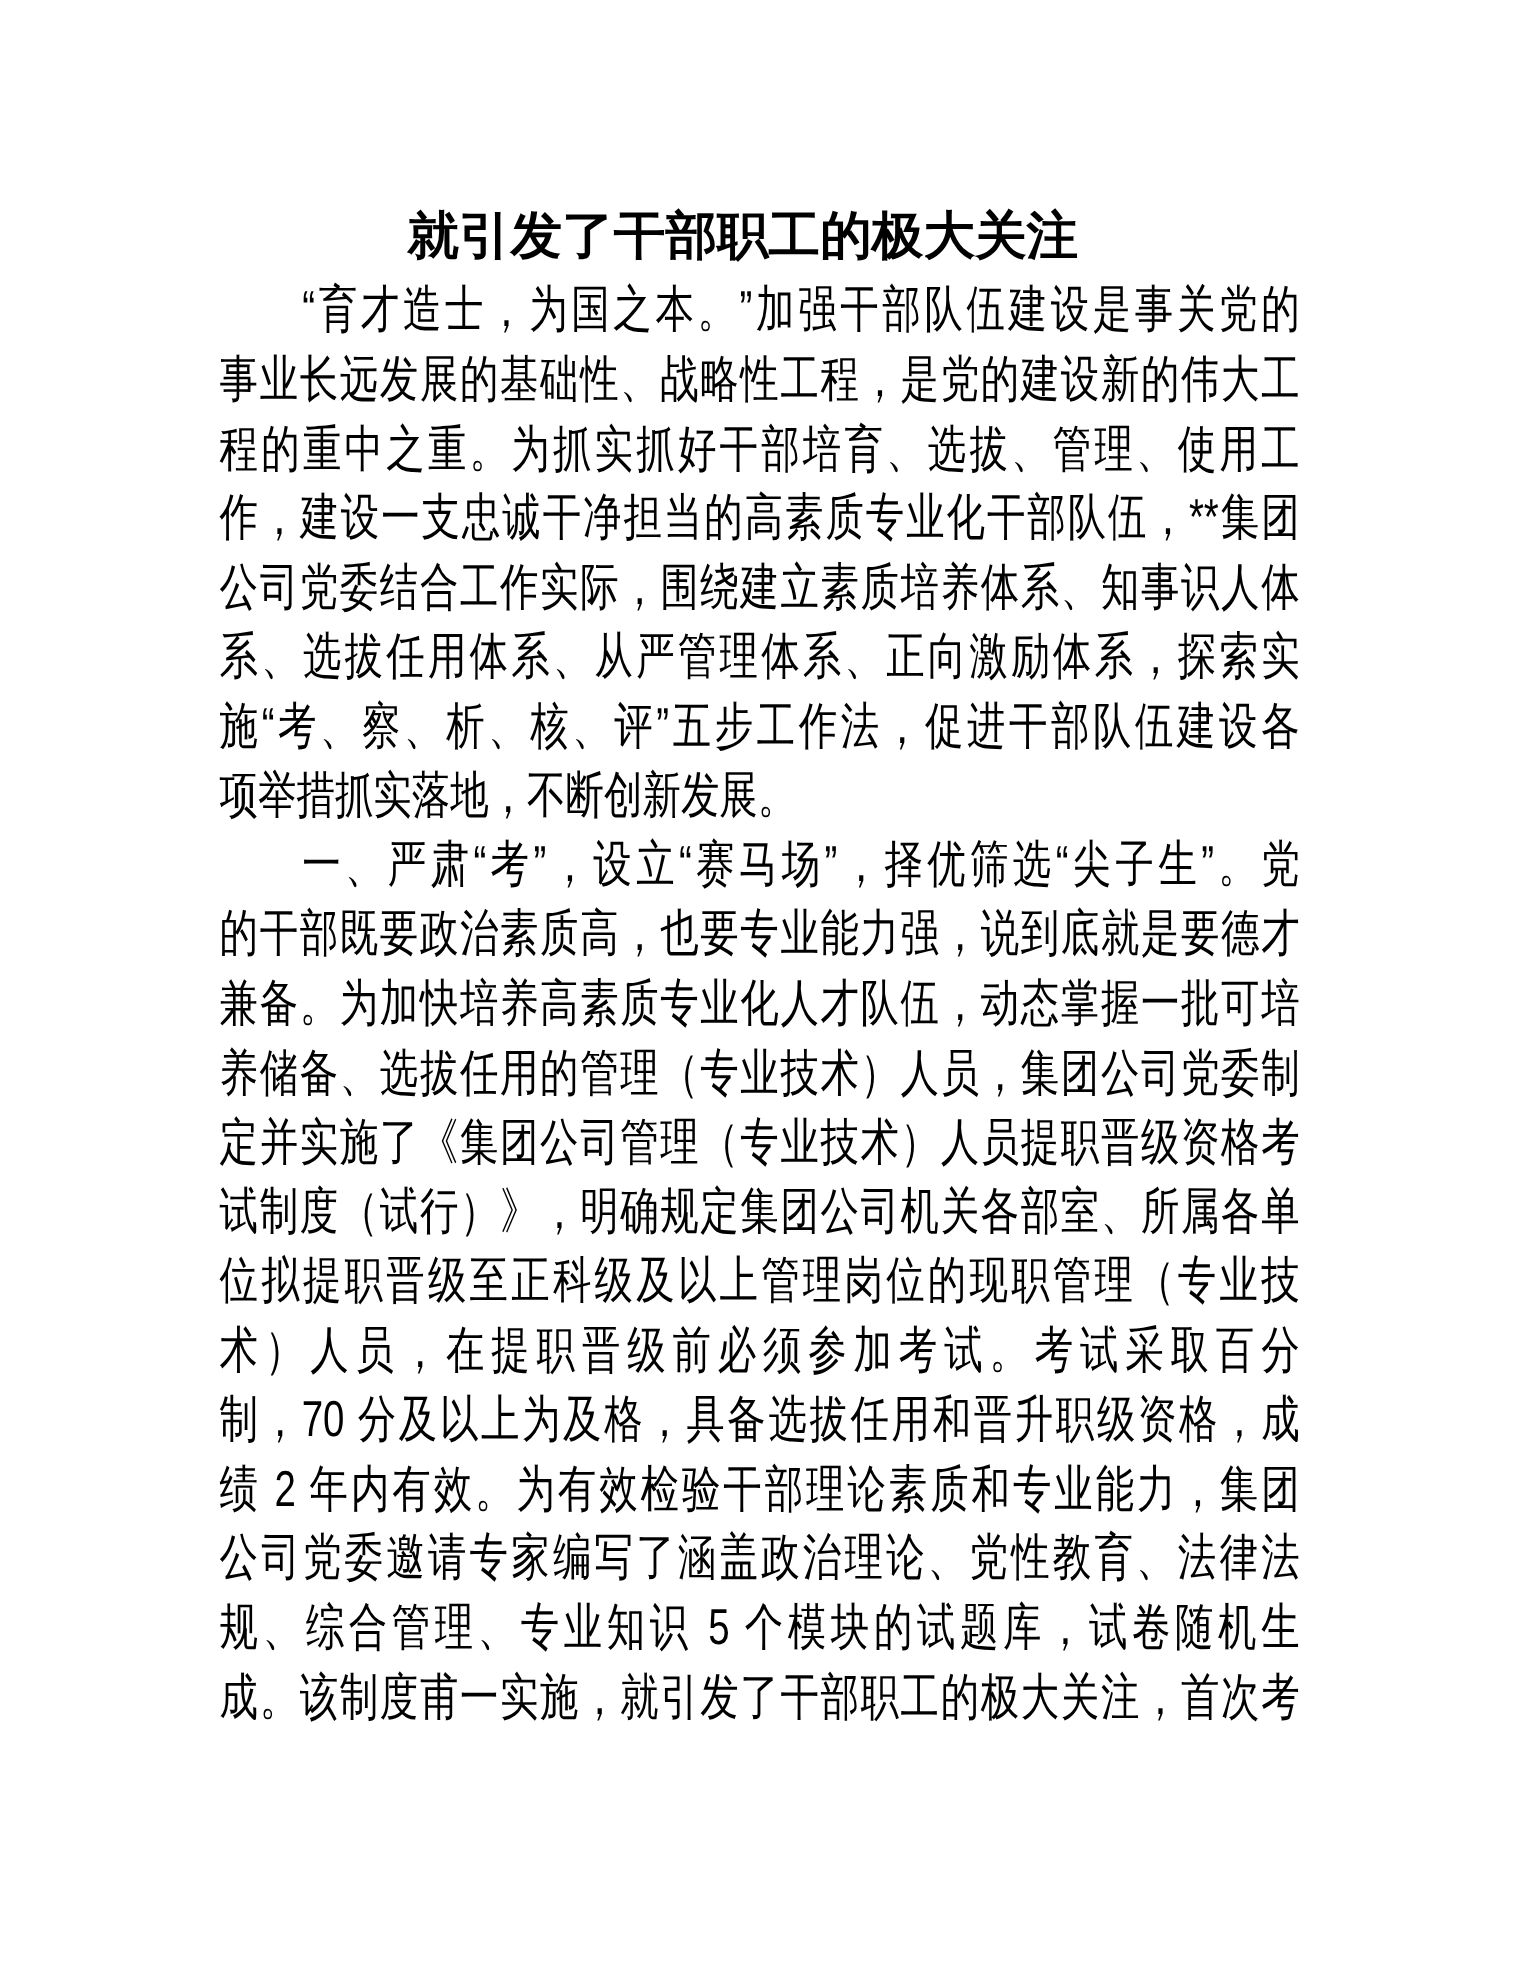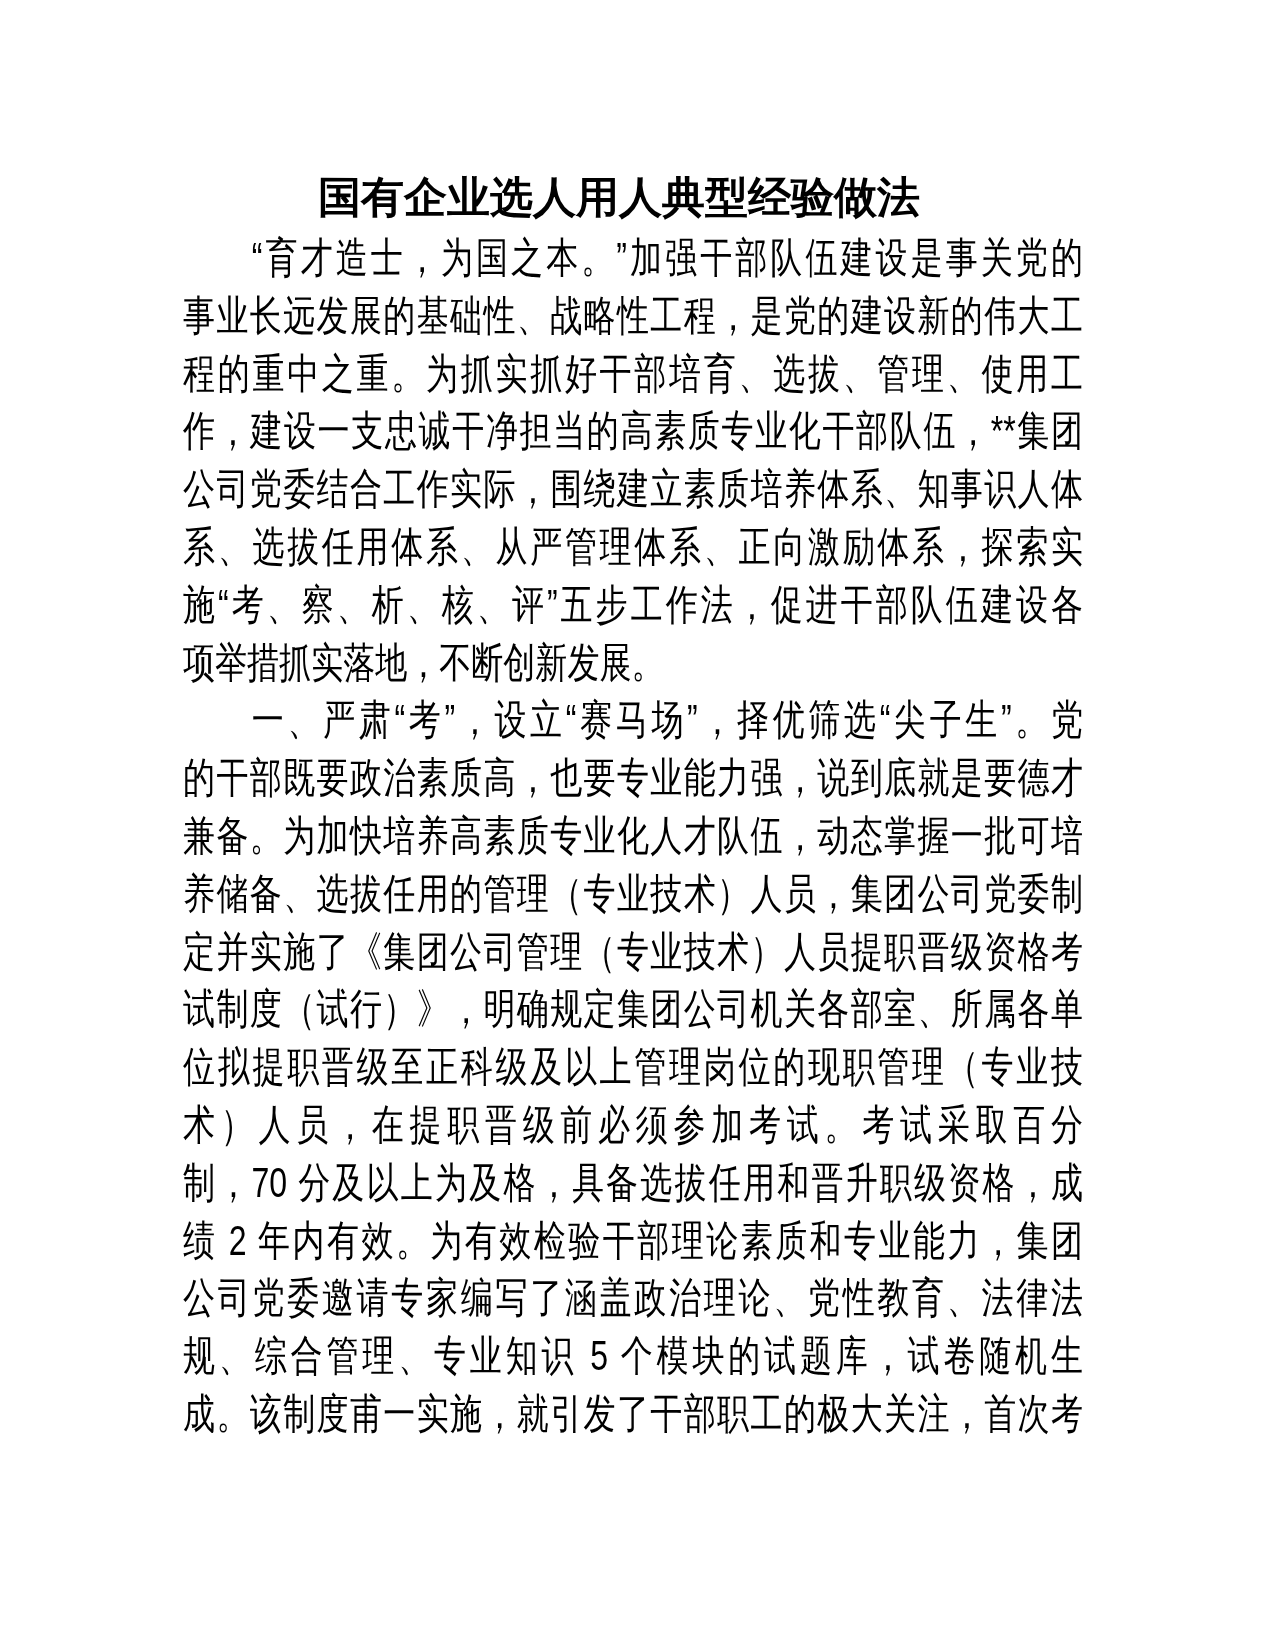--- a/index.html
+++ b/index.html
@@ -53,21 +53,21 @@
     text-indent: 2.15em;
   }
   .line.plain-end {
     text-align-last: auto;
   }
 </style>
 </head>
 <body>
 
 <div class="page">
-  <h1 class="doc-title">国有企业选人用人典型经验做法</h1>
+  <h1 class="doc-title">就引发了干部职工的极大关注</h1>
   <div class="doc-body">
       <div class="paragraph">
         <div class="line first">“育才造士，为国之本。”加强干部队伍建设是事关党的</div>
         <div class="line">事业长远发展的基础性、战略性工程，是党的建设新的伟大工</div>
         <div class="line">程的重中之重。为抓实抓好干部培育、选拔、管理、使用工</div>
         <div class="line">作，建设一支忠诚干净担当的高素质专业化干部队伍，**集团</div>
         <div class="line">公司党委结合工作实际，围绕建立素质培养体系、知事识人体</div>
         <div class="line">系、选拔任用体系、从严管理体系、正向激励体系，探索实</div>
         <div class="line">施“考、察、析、核、评”五步工作法，促进干部队伍建设各</div>
         <div class="line plain-end">项举措抓实落地，不断创新发展。</div>

